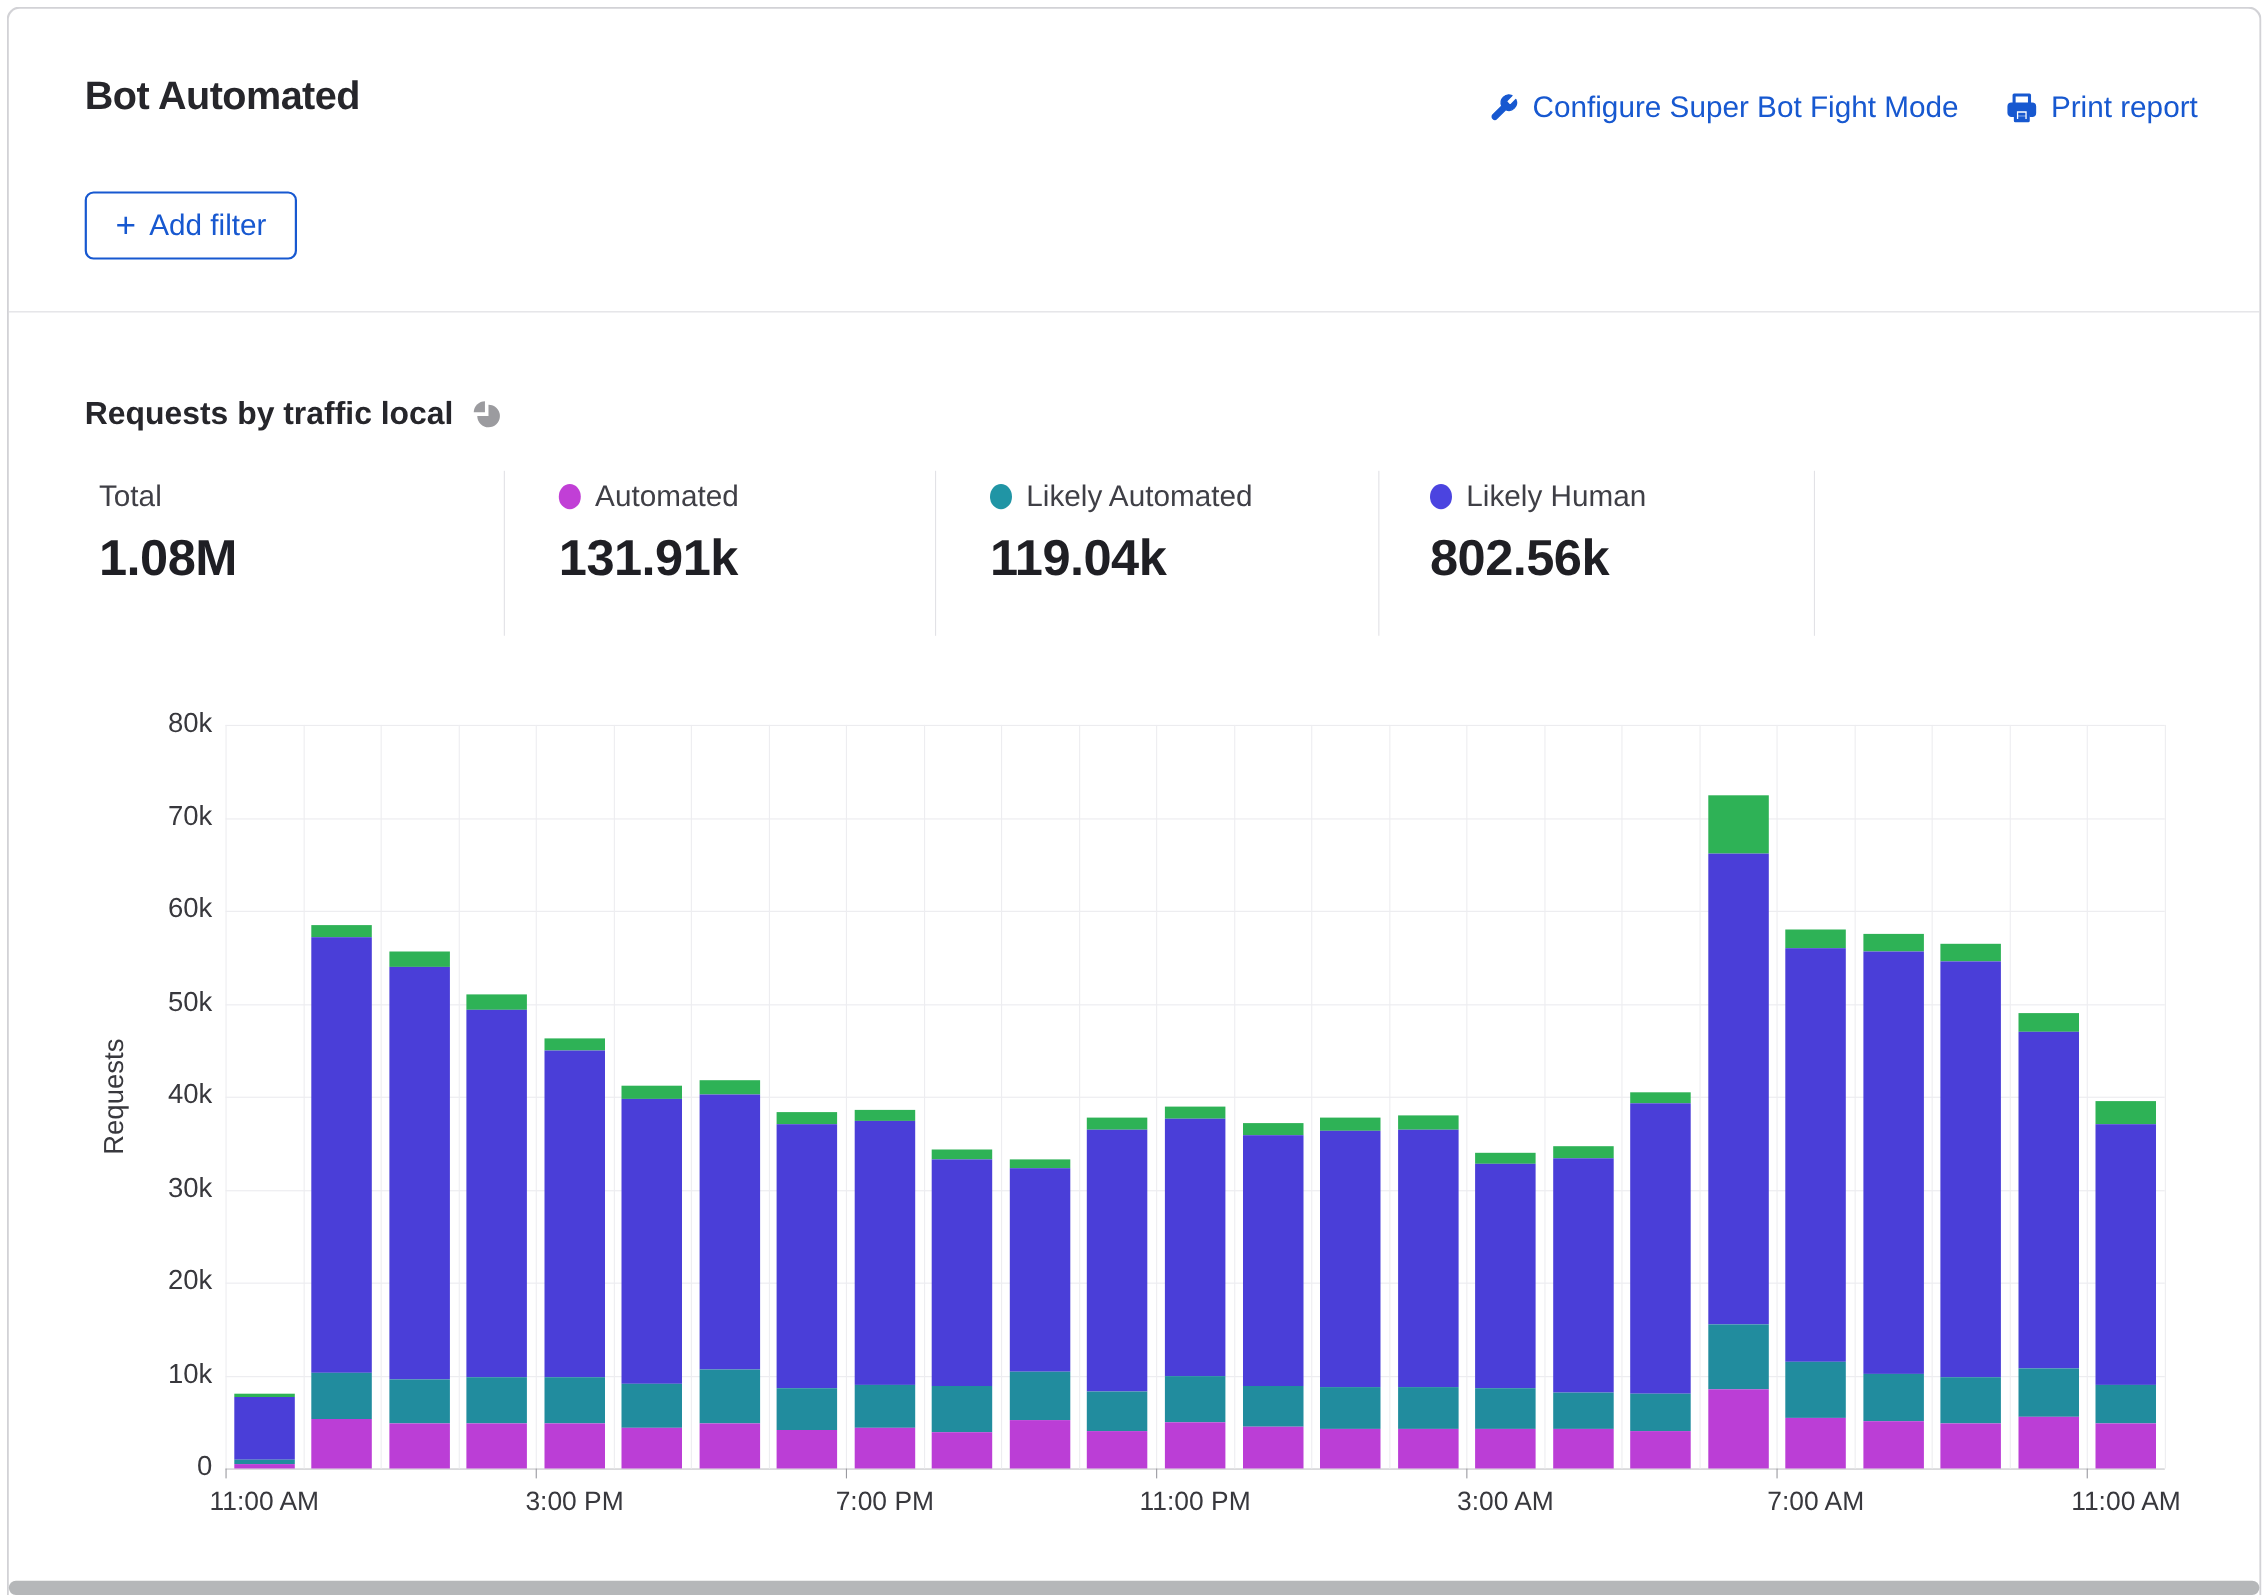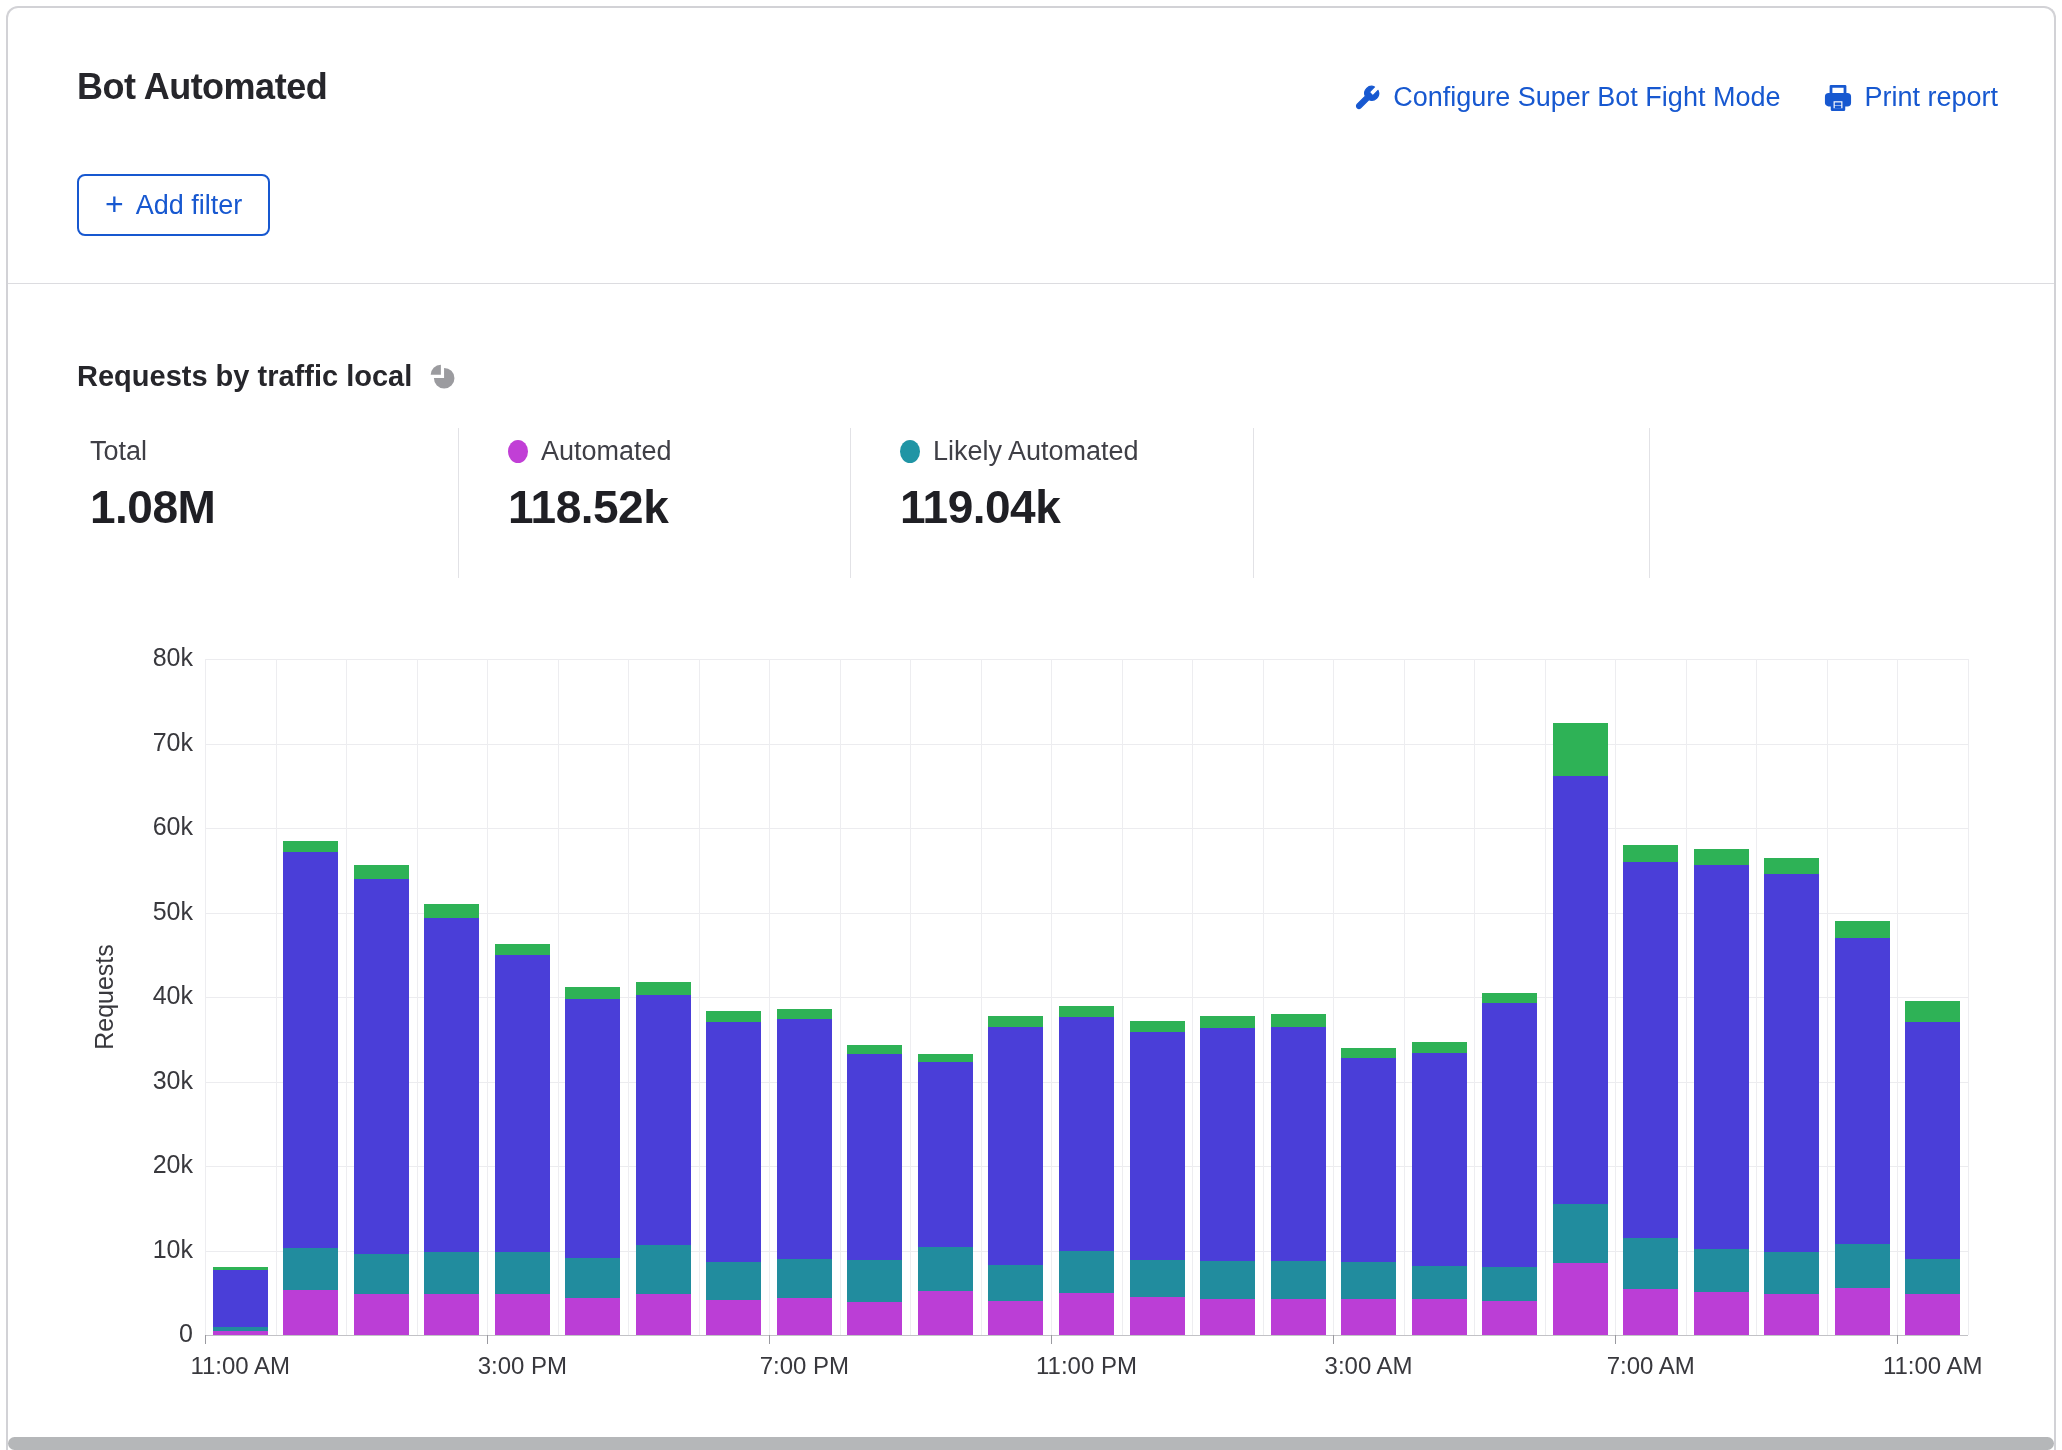--- a/index.html
+++ b/index.html
@@ -95,31 +95,38 @@
             <span class="stat-label">Total</span>
           </div>
         <div class="stat-value">1.08M</div>
       </div>
       <div class="stat-divider" style="left:450px"></div>
       <div class="stat" style="left:500px">
         <div class="stat-head">
             <span class="dot" style="background: rgb(193, 63, 214);"></span>
             <span class="stat-label">Automated</span>
           </div>
-        <div class="stat-value">118.52k</div>
+        <div class="stat-value">131.91k</div>
       </div>
       <div class="stat-divider" style="left:842px"></div>
       <div class="stat" style="left:892px">
         <div class="stat-head">
             <span class="dot" style="background: rgb(32, 149, 165);"></span>
             <span class="stat-label">Likely Automated</span>
           </div>
         <div class="stat-value">119.04k</div>
       </div>
       <div class="stat-divider" style="left:1245px"></div>
+      <div class="stat" style="left:1292px">
+        <div class="stat-head">
+            <span class="dot" style="background: rgb(75, 68, 224);"></span>
+            <span class="stat-label">Likely Human</span>
+          </div>
+        <div class="stat-value">802.56k</div>
+      </div>
       <div class="stat-divider" style="left:1641px"></div>
     </div>
 
     <div class="y-axis-title">Requests</div>
     <div id="ylabs">
         <div class="ylab" style="top: 660px;">0</div>
         <div class="ylab" style="top: 575.5px;">10k</div>
         <div class="ylab" style="top: 491px;">20k</div>
         <div class="ylab" style="top: 406.5px;">30k</div>
         <div class="ylab" style="top: 322px;">40k</div>

